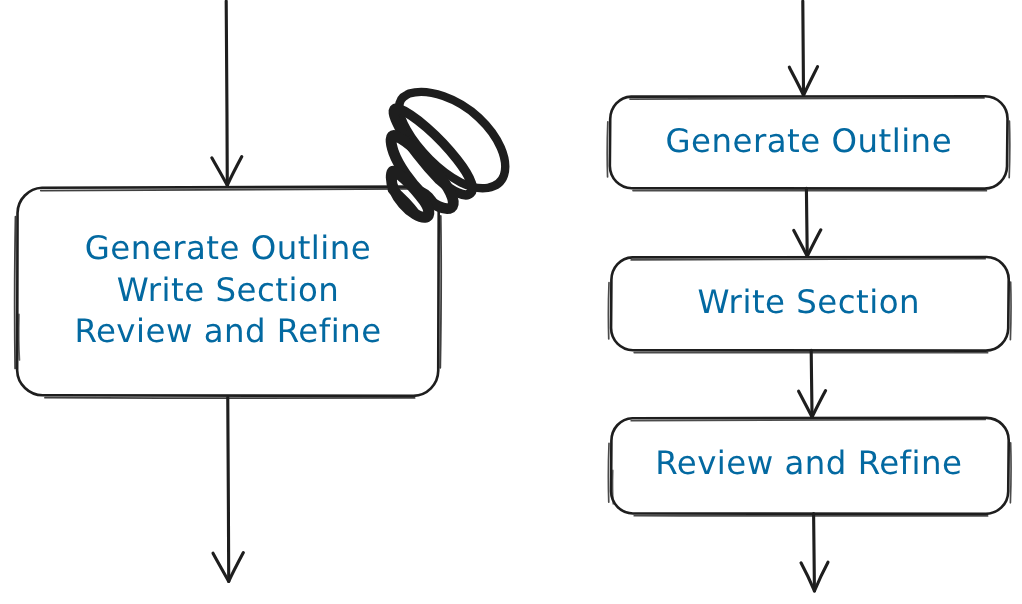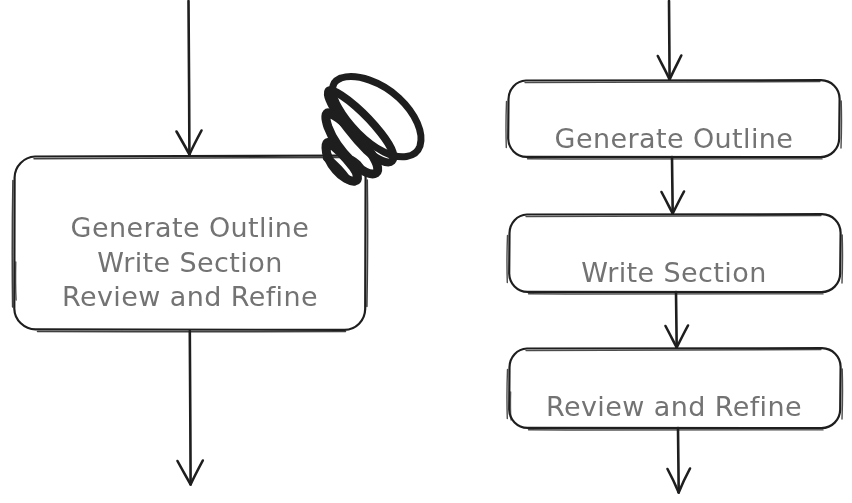--- a/index.html
+++ b/index.html
@@ -22,25 +22,24 @@
     width: 852px;
     height: 503px;
   }
   .node-label {
     position: absolute;
     display: flex;
     flex-direction: column;
     align-items: center;
     justify-content: center;
     text-align: center;
-    color: #737373;
+    color: #0369a1;
     font-family: "DejaVu Sans", sans-serif;
     letter-spacing: 0.4px;
     pointer-events: none;
-    margin-top: 20px;
   }
   .node-label .line {
     white-space: nowrap;
     line-height: 1.28;
   }
   
   #left-node-label {
     left: 14px;
     top: 156px;
     width: 352px;

